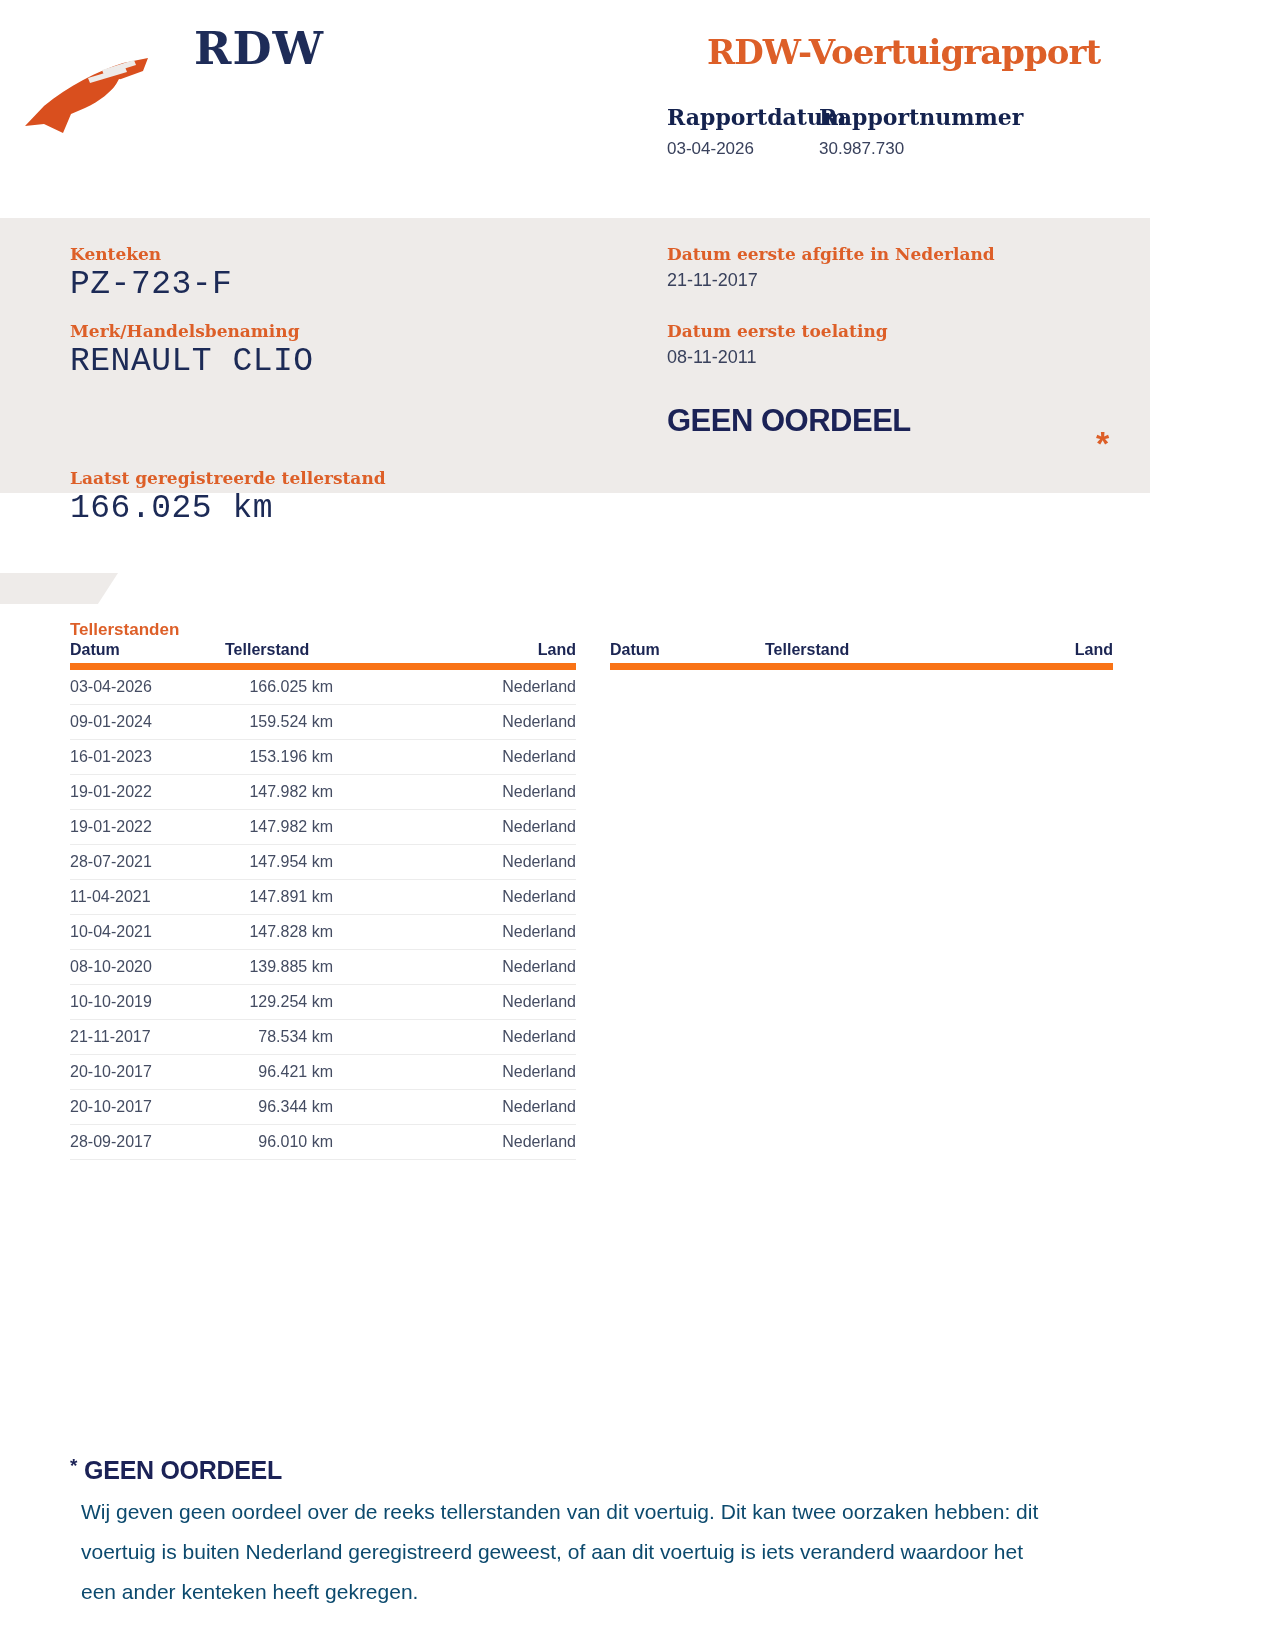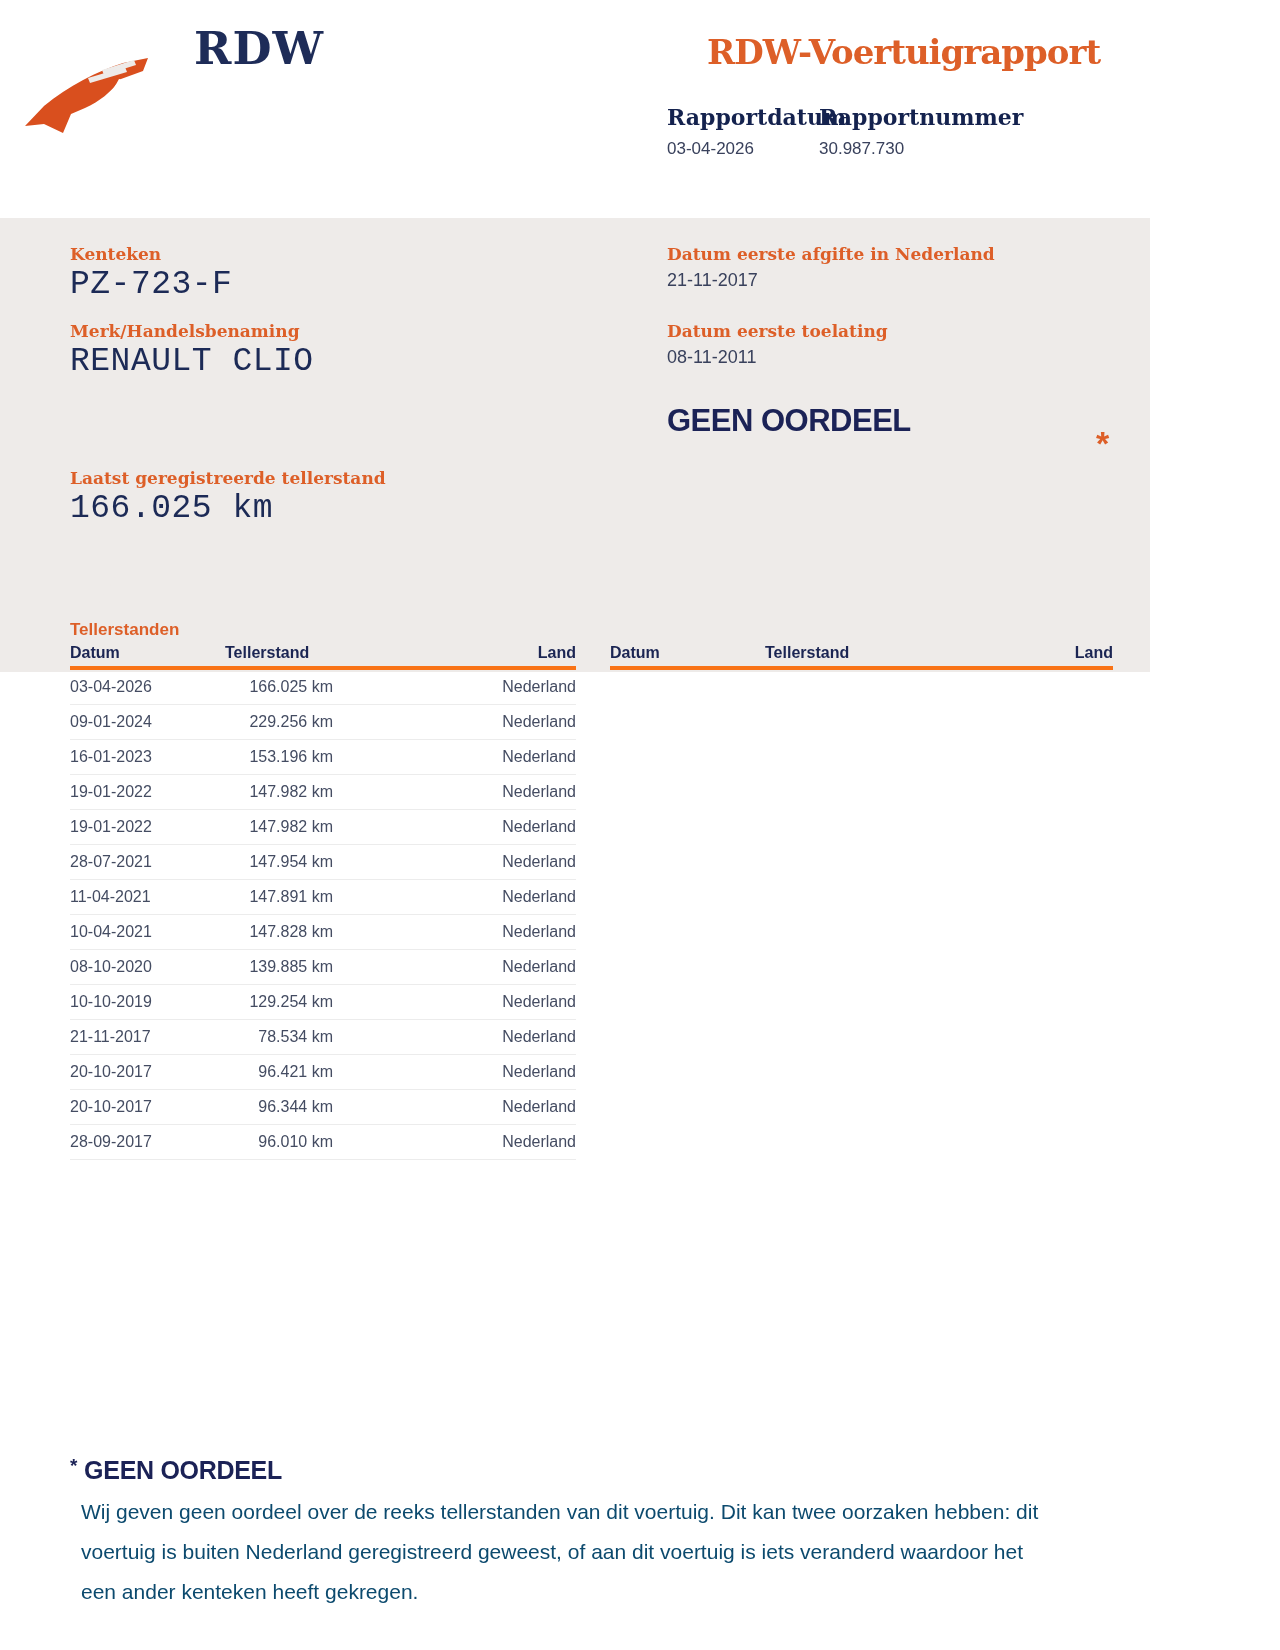--- a/index.html
+++ b/index.html
@@ -25,21 +25,21 @@
   .meta { position:absolute; left:667px; top:104px; display:flex; }
   .meta .col1 { width:152px; }
   .meta-label {
     font-family:"DejaVu Serif", serif; font-weight:bold;
     font-size:22px; color:#14224e;
   }
   .meta-value { margin-top:9px; font-size:17px; color:#39415c; }
 
   
   .panel {
-    position:absolute; left:0; top:218px; width:1150px; height:454px;
+    position:absolute; left:0; top:218px; width:1150px; height:275px;
     background:#eeebe9;
   }
   .panel-tail {
     position:absolute; left:0; top:573px; width:118px; height:31px;
     background:#eeebe9;
     clip-path:polygon(0 0, 100% 0, 83% 100%, 0 100%);
   }
   .field-label {
     position:absolute;
     font-family:"DejaVu Serif", serif; font-weight:bold;
@@ -64,21 +64,21 @@
   .section-title {
     position:absolute; left:70px; top:620px;
     font-family:Liberation Sans, sans-serif; font-weight:bold;
     font-size:17px; color:#dd5f28;
   }
   .ttable { position:absolute; top:643px; }
   .ttable.left  { left:70px;  width:506px; }
   .ttable.right { left:610px; width:503px; }
   .thead {
     display:flex; align-items:flex-end; height:27px;
-    border-bottom:4px solid #f97316;
+    border-bottom:7px solid #f97316;
     font-weight:bold; font-size:16px; color:#1b2553;
     padding-bottom:4px;
   }
   .trow {
     display:flex; align-items:center; height:35px;
     border-bottom:1px solid #ececec;
     font-size:16px; color:#444c62;
   }
   .c0 { width:155px; text-align:left; }
   .c1 { width:108px; }
@@ -153,21 +153,21 @@
       <div class="c2">Land</div>
     </div>
     <div class="tbody">
         <div class="trow">
           <div class="c0">03-04-2026</div>
           <div class="c1">166.025 km</div>
           <div class="c2">Nederland</div>
         </div>
         <div class="trow">
           <div class="c0">09-01-2024</div>
-          <div class="c1">229.256 km</div>
+          <div class="c1">159.524 km</div>
           <div class="c2">Nederland</div>
         </div>
         <div class="trow">
           <div class="c0">16-01-2023</div>
           <div class="c1">153.196 km</div>
           <div class="c2">Nederland</div>
         </div>
         <div class="trow">
           <div class="c0">19-01-2022</div>
           <div class="c1">147.982 km</div>

